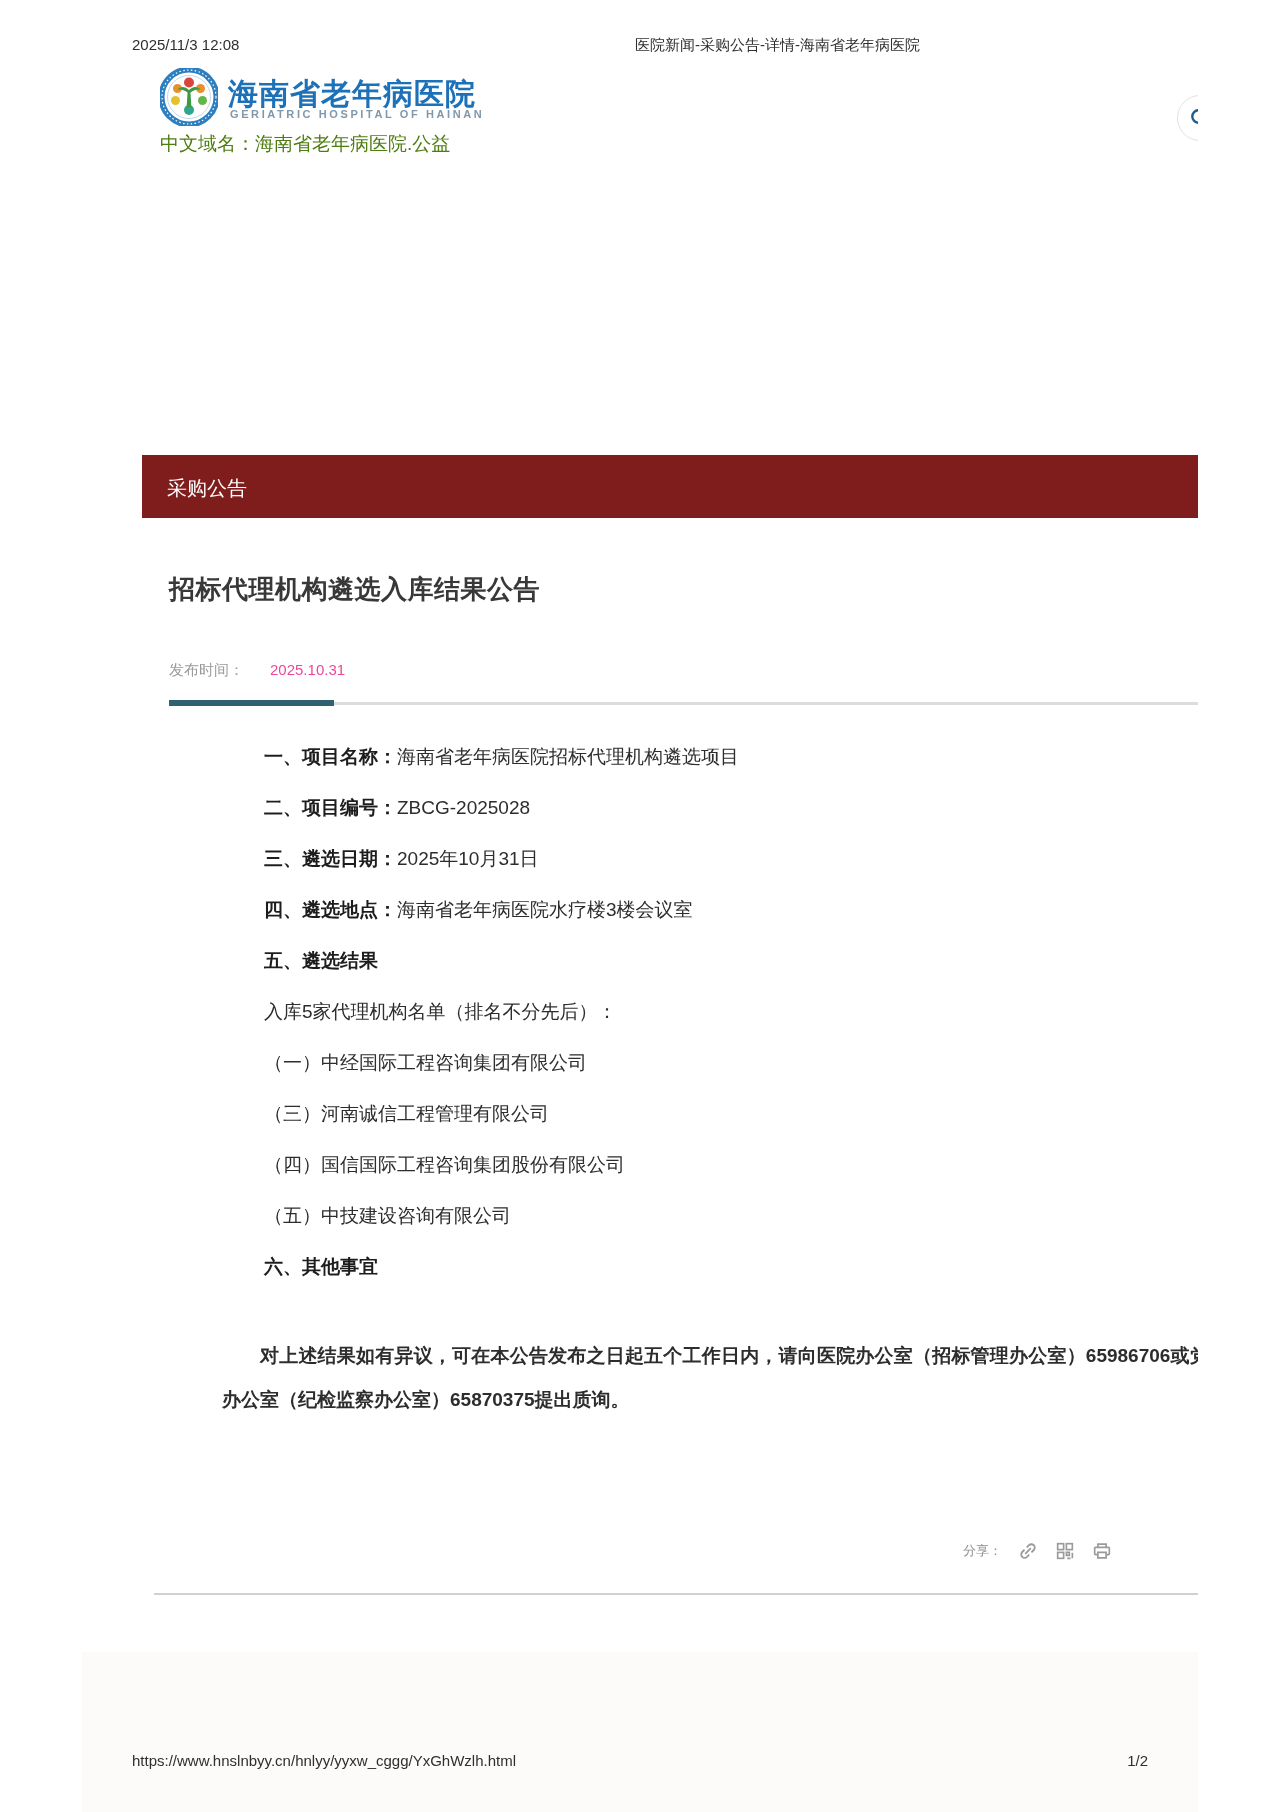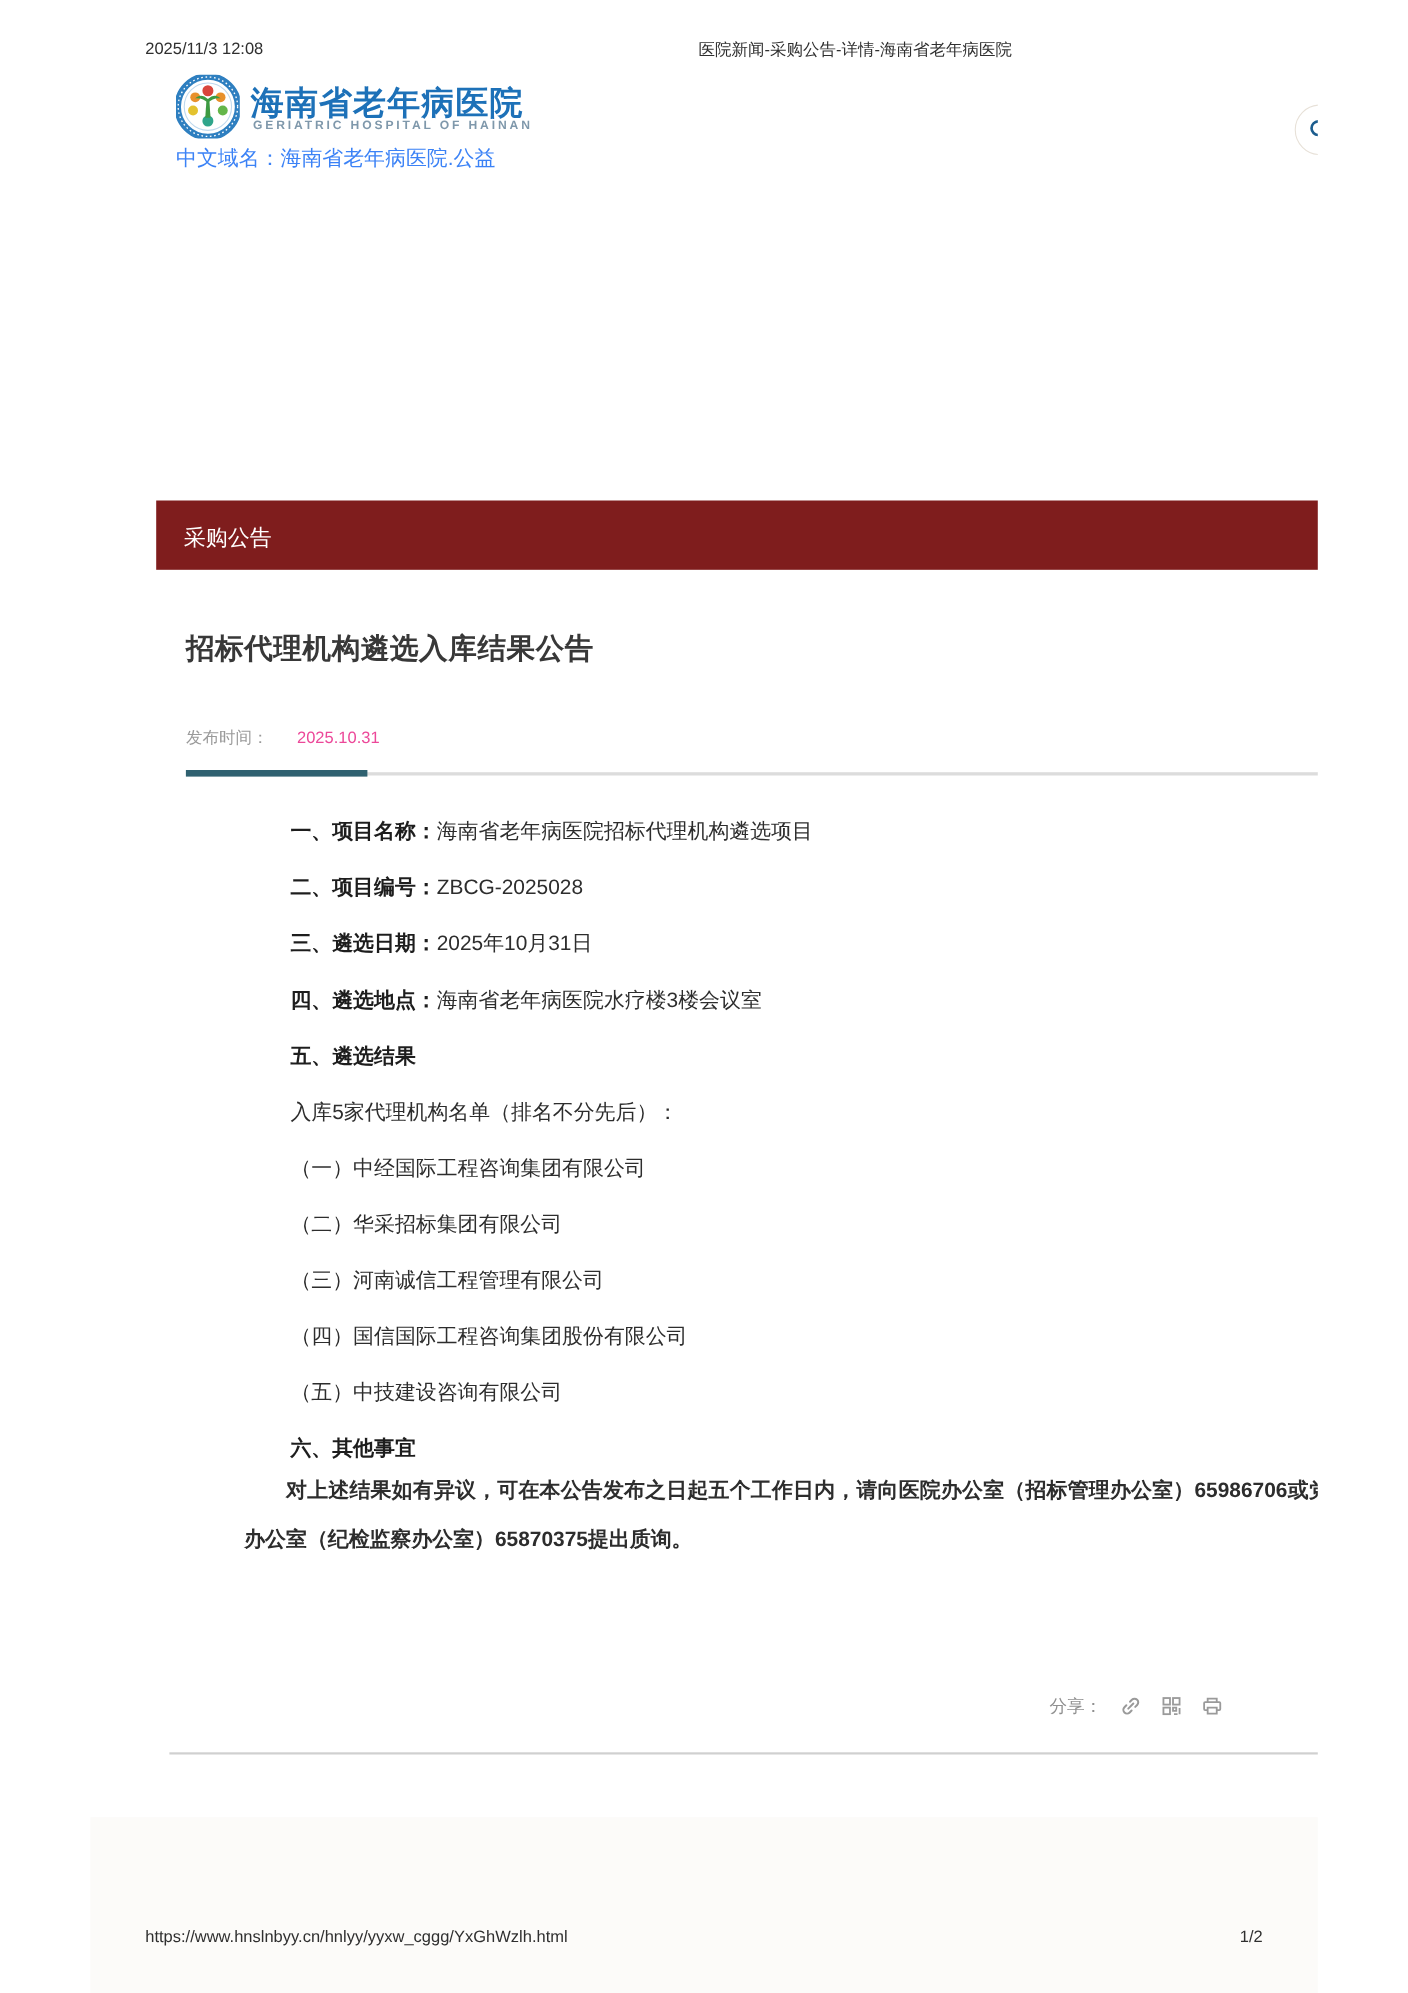--- a/index.html
+++ b/index.html
@@ -10,21 +10,21 @@
   
   .print-datetime { position:absolute; left:50px; top:36px; font-size:15px; color:#2f2f2f; }
   .print-doc-title { position:absolute; left:553px; top:36px; font-size:15px; color:#2f2f2f; }
   .print-url { position:absolute; left:50px; top:1752px; font-size:15px; color:#2f2f2f; }
   .print-page-num { position:absolute; right:50px; top:1752px; font-size:15px; color:#2f2f2f; }
 
   
   .logo { position:absolute; left:78px; top:68px; width:58px; height:58px; cursor:pointer; }
   .brand-cn { position:absolute; left:146px; top:74px; font-size:30px; font-weight:700; color:#1d71b8; letter-spacing:1px; }
   .brand-en { position:absolute; left:148px; top:108px; font-size:11px; color:#7f98ab; letter-spacing:2.6px; font-weight:700; }
-  .domain-line { position:absolute; left:78px; top:131px; font-size:19px; color:#3b82f6; }
+  .domain-line { position:absolute; left:78px; top:131px; font-size:19px; color:#4d7c0f; }
   .round-btn { position:absolute; top:95px; width:46px; height:46px; border:1px solid #e7e1d8; border-radius:50%;
                background:#fff; display:flex; align-items:center; justify-content:center; cursor:pointer; }
   .round-btn.search { left:1095px; }
   .round-btn.menu { left:1153px; }
 
   
   .banner { position:absolute; left:60px; top:165px; width:1160px; height:290px;
             background:linear-gradient(98deg,#2d6fb0 0%,#4d94c0 55%,#74b2cb 100%); overflow:hidden; }
   .banner .streak1 { position:absolute; right:120px; top:-20px; width:2px; height:190px; background:rgba(255,255,255,0.28); transform:rotate(38deg); }
   .banner-title { position:absolute; left:0; top:130px; width:100%; text-align:center;
@@ -43,21 +43,21 @@
   .divider-dark { position:absolute; left:87px; top:700px; width:165px; height:6px; background:#2f6170; }
 
   .article-body { position:absolute; left:182px; top:744px; width:990px; }
   .item { font-size:19px; line-height:26px; margin-bottom:25px; color:#2d2d2d; }
   .item b { font-weight:700; color:#1d1d1d; }
   .article-para { position:absolute; left:140px; top:1334px; width:1006px; font-size:19px;
                   line-height:44px; color:#2d2d2d; text-indent:38px; text-align:justify;font-weight:bold; }
 
   
   .share-row { position:absolute; top:1540px; right:85px; display:flex; align-items:center; gap:15px; }
-  .share-label { font-size:16px; color:#909090; }
+  .share-label { font-size:13px; color:#909090; }
   .share-btn { width:22px; height:22px; cursor:pointer; display:inline-flex; }
 
   .bottom-divider { position:absolute; left:72px; top:1593px; width:1138px; height:2px; background:#d0d0d0; }
   .footer-band { position:absolute; left:0; top:1652px; width:1280px; height:160px; background:#fcfbf9; }
 </style>
 </head>
 <body>
 
 <div id="page">
 
@@ -113,21 +113,20 @@
   <div class="divider-dark"></div>
 
   <div class="article-body">
     <div class="item"><b>一、项目名称：</b><span>海南省老年病医院招标代理机构遴选项目</span></div>
     <div class="item"><b>二、项目编号：</b><span>ZBCG-2025028</span></div>
     <div class="item"><b>三、遴选日期：</b><span>2025年10月31日</span></div>
     <div class="item"><b>四、遴选地点：</b><span>海南省老年病医院水疗楼3楼会议室</span></div>
     <div class="item"><b>五、遴选结果</b><span></span></div>
     <div class="item"><b></b><span>入库5家代理机构名单（排名不分先后）：</span></div>
     <div class="item"><b></b><span>（一）中经国际工程咨询集团有限公司</span></div>
-    <div class="item"><b></b><span>（二）华采招标集团有限公司</span></div>
     <div class="item"><b></b><span>（三）河南诚信工程管理有限公司</span></div>
     <div class="item"><b></b><span>（四）国信国际工程咨询集团股份有限公司</span></div>
     <div class="item"><b></b><span>（五）中技建设咨询有限公司</span></div>
     <div class="item"><b>六、其他事宜</b><span></span></div>
   </div>
 
   <div class="article-para">对上述结果如有异议，可在本公告发布之日起五个工作日内，请向医院办公室（招标管理办公室）65986706或党委办公室（纪检监察办公室）65870375提出质询。</div>
 
   <div class="share-row">
     <span class="share-label">分享：</span>

